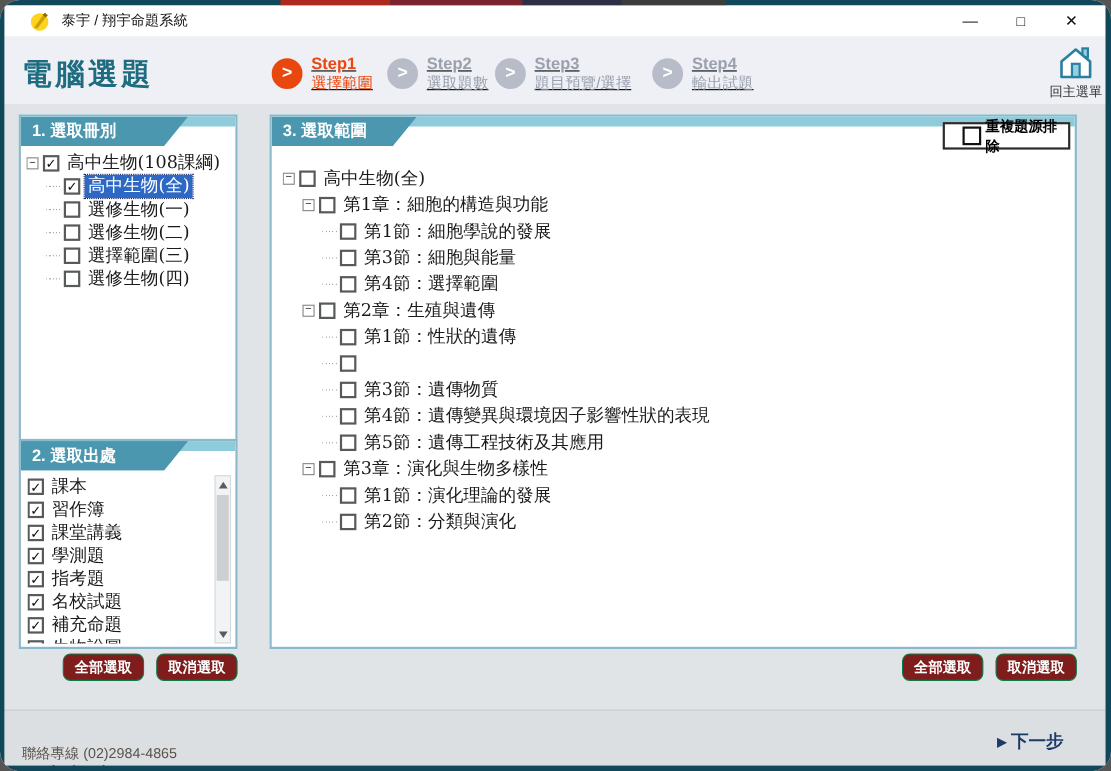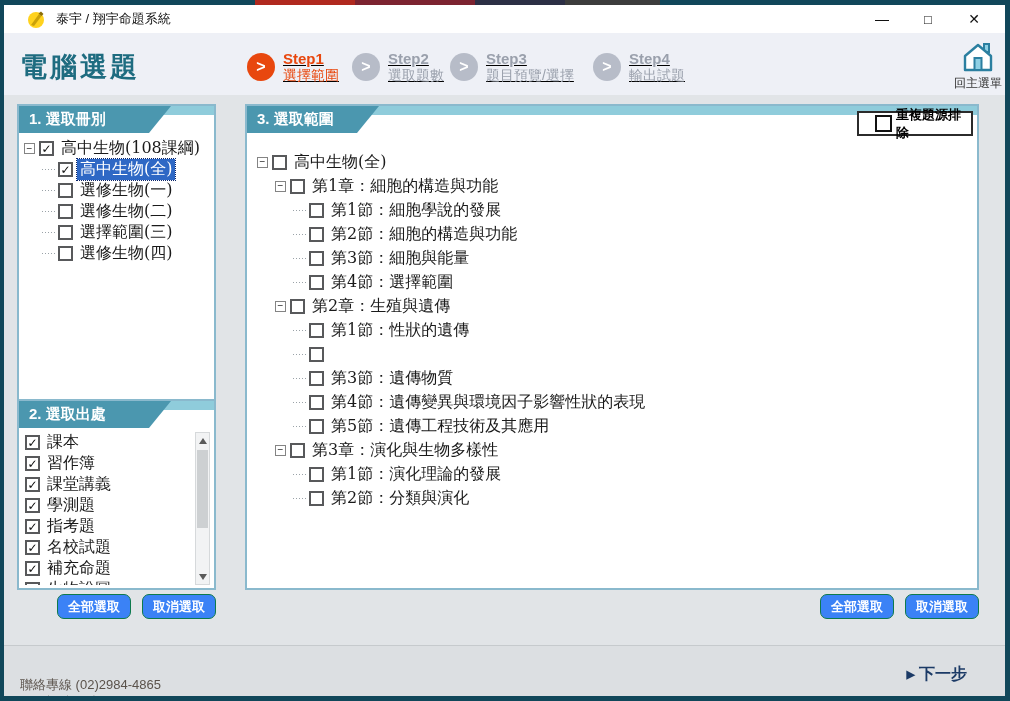--- a/index.html
+++ b/index.html
@@ -1,17 +1,17 @@
 <!DOCTYPE html>
 <html><head>
 <meta charset="utf-8">
 <style>
   html,body{margin:0;padding:0;background:#555;}
   .page{position:relative;width:1010px;height:701px;background:#fff;overflow:hidden;
-        font-family:"Liberation Sans",sans-serif;-webkit-font-smoothing:antialiased;}
+        font-family:"Liberation Sans",sans-serif;border-radius:18px;-webkit-font-smoothing:antialiased;}
   
   .frame-top{position:absolute;left:0;top:0;width:1010px;height:5px;background:#11475a;}
   .frame-left{position:absolute;left:0;top:0;width:4px;height:701px;background:#11475a;}
   .frame-right{position:absolute;right:0;top:0;width:5px;height:701px;background:#11475a;}
   .frame-bottom{position:absolute;left:0;bottom:0;width:1010px;height:5px;background:#11475a;}
   .art{position:absolute;top:0;height:5px;}
   .art1{left:255px;width:100px;background:#b0291f;}
   .art2{left:355px;width:120px;background:#7c2330;}
   .art3{left:475px;width:90px;background:#2c2f45;}
   .art4{left:565px;width:95px;background:#3c3c3c;}
@@ -89,21 +89,21 @@
   .sb-up{top:0;}  .sb-down{bottom:0;}
   .tri-up{width:0;height:0;border-left:4px solid transparent;border-right:4px solid transparent;
           border-bottom:6px solid #5a5a5a;}
   .tri-down{width:0;height:0;border-left:4px solid transparent;border-right:4px solid transparent;
             border-top:6px solid #5a5a5a;}
   .sb-thumb{position:absolute;left:1px;top:17px;width:11px;height:78px;background:#cdd0d2;}
   
   .btnrow{position:absolute;height:26px;display:flex;justify-content:flex-end;gap:11px;}
   .btnrow.r1{left:17px;top:594px;width:199px;}
   .btnrow.r3{left:245px;top:594px;width:734px;}
-  .gbtn{background:#3b82f6;color:#fff;font-size:13px;font-weight:bold;border:1px solid #0e7a4c;
+  .gbtn{background:#7f1d1d;color:#fff;font-size:13px;font-weight:bold;border:1px solid #0e7a4c;
         border-radius:7px;padding:0 10px;height:25px;display:flex;align-items:center;cursor:default;
         font-family:"Liberation Sans",sans-serif;}
   
   .footer{position:absolute;left:4px;top:645px;width:1001px;height:51px;background:#dcdfe2;
           border-top:1px solid #c6cacd;}
   .ft-brand{position:absolute;left:16px;top:7px;color:#5a524b;margin-top:40px;}
   .ft-big{font-size:20px;font-weight:bold;}
   .ft-small{font-size:12px;font-weight:bold;margin-left:6px;}
   .ft-contact{position:absolute;left:16px;top:30px;font-size:13px;color:#5a524b;}
   .next-btn{position:absolute;right:38px;top:18px;display:flex;align-items:center;gap:4px;
@@ -298,26 +298,20 @@
         <div class="trow p3r">
           <span class="tind" style="width: 36px;"></span>
           <span class="texp line"></span>
           <span class="tcb"></span>
           <span class="tlb">第1節：細胞學說的發展</span>
         </div>
         <div class="trow p3r">
           <span class="tind" style="width: 36px;"></span>
           <span class="texp line"></span>
           <span class="tcb"></span>
-          <span class="tlb">第2節：細胞的構造與功能</span>
-        </div>
-        <div class="trow p3r">
-          <span class="tind" style="width: 36px;"></span>
-          <span class="texp line"></span>
-          <span class="tcb"></span>
           <span class="tlb">第3節：細胞與能量</span>
         </div>
         <div class="trow p3r">
           <span class="tind" style="width: 36px;"></span>
           <span class="texp line"></span>
           <span class="tcb"></span>
           <span class="tlb">第4節：選擇範圍</span>
         </div>
         <div class="trow p3r">
           <span class="tind" style="width: 18px;"></span>

